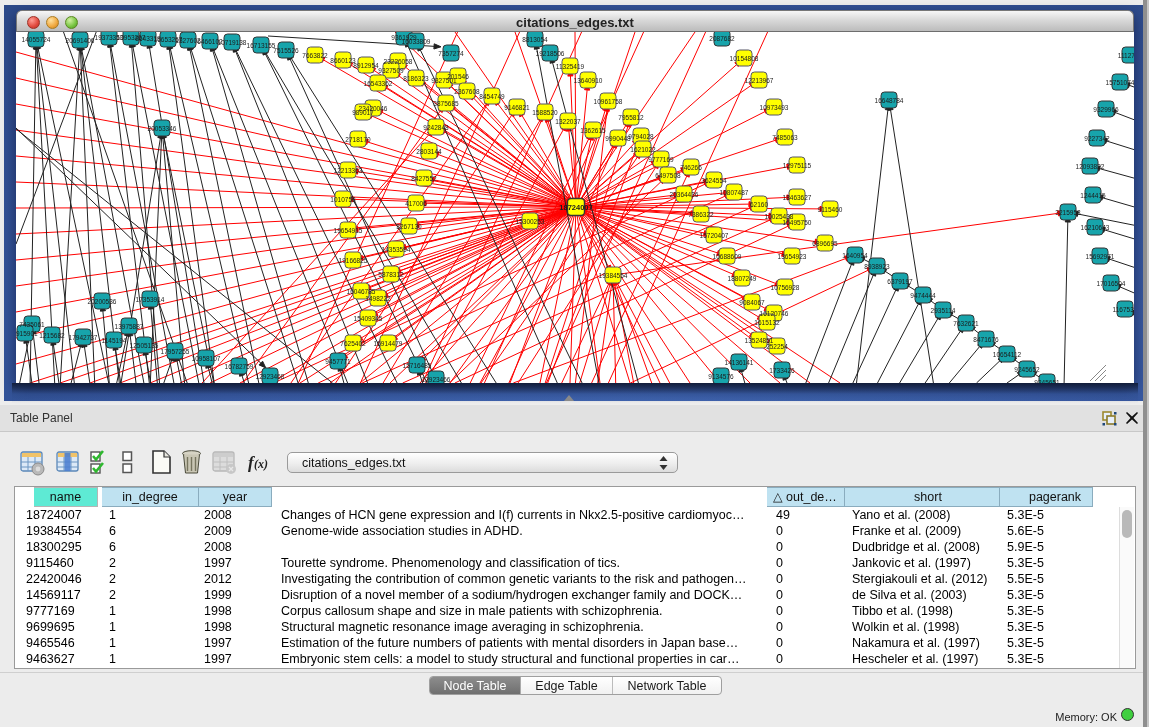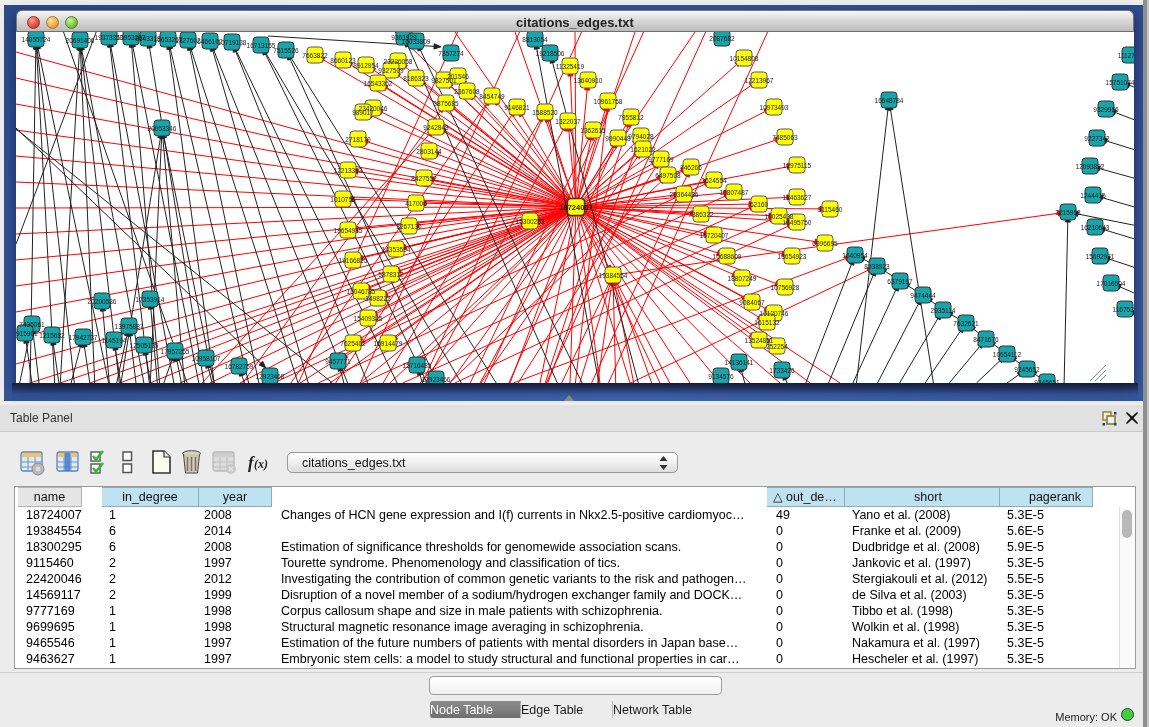--- a/index.html
+++ b/index.html
@@ -22,21 +22,21 @@
 #thead { position:absolute; left:3px; top:0; height:20px; width:1100px; }
 #thead .th { position:absolute; top:0; height:20px; background:#bfe2f1; border:1px solid #8aacbe; border-left:none;
   font-size:12.5px; color:#111; text-align:center; line-height:19px; }
 .tr { position:absolute; left:0; width:1100px; height:16px; font-size:12.5px; color:#000; }
 .tr span { position:absolute; top:1px; white-space:nowrap; }
 #vscroll { position:absolute; right:1px; top:20px; width:15px; height:161px; background:#fafafa; border-left:1px solid #ddd; }
 #vthumb { position:absolute; left:2px; top:3px; width:10px; height:28px; background:#b9b9b9; border-radius:5px; }
 #tabsrow { position:absolute; left:0; top:267px; width:1143px; border-top:1px solid #cfcfcf; height:32px; }
 #seg { position:absolute; left:429px; top:3px; width:293px; height:19px; border:1px solid #9f9f9f; border-radius:4px;
   background:linear-gradient(#ffffff,#f1f1f1); font-size:12.5px; }
-#seg div { position:absolute; top:0; height:100%; line-height:18px; text-align:left; color:#1a1a1a;margin-top:24px; }
+#seg div { position:absolute; top:0; height:100%; line-height:18px; text-align:center; color:#1a1a1a; }
 #seg .sel { background:linear-gradient(#8d8d8d,#6f6f6f); color:#fff; border-radius:3px 0 0 3px; }
 #status { position:absolute; left:0; top:299px; width:1143px; height:23px; font-size:11px; color:#222; }
 </style></head><body>
 <div id="desktop">
   <div id="win">
     <div id="titlebar">
       <div class="tl" style="left:10px;background:radial-gradient(circle at 35% 30%,#ff9d94,#e0483c 60%,#b03228);border:1px solid #9e2f24"></div>
       <div class="tl" style="left:29px;background:radial-gradient(circle at 35% 30%,#ffe2a0,#f0a73e 60%,#c07c1f);border:1px solid #ab7b20"></div>
       <div class="tl" style="left:48px;background:radial-gradient(circle at 35% 30%,#d2f0a2,#76c440 60%,#4f9224);border:1px solid #59881f"></div>
       <div class="t">citations_edges.txt</div>
@@ -817,49 +817,49 @@
   </svg>
   <div id="combo">
       <span class="txt">citations_edges.txt</span>
     <svg style="position:absolute;right:9px;top:3px" width="9" height="14" viewBox="0 0 9 14">
       <path d="M4.5 0 L8.5 5 H0.5 Z" fill="#333"></path>
         <path d="M4.5 14 L8.5 9 H0.5 Z" fill="#333"></path>
     </svg>
   </div>
   <div id="table">
     <div id="thead">
-      <div class="th" style="left:0px;width:64px;background:#e5e5e5;border-color:#b5b5b5">name</div>
+      <div class="th" style="left:16px;width:64px;background:#5eead4;border-color:#b5b5b5">name</div>
       <div class="th" style="left:84px;width:97px">in_degree</div>
       <div class="th" style="left:181px;width:73px">year</div>
       <div class="th" style="left:749px;width:78px;text-align:left;padding-left:6px">△ out_de…</div>
       <div class="th" style="left:827px;width:155px;padding-left:12px">short</div>
       <div class="th" style="left:982px;width:93px;padding-left:18px">pagerank</div>
     </div>
     <div class="tr" style="top:20px">
         <span style="left:11px">18724007</span>
         <span style="left:94px">1</span>
         <span style="left:189px">2008</span>
         <span style="left:266px">Changes of HCN gene expression and I(f) currents in Nkx2.5-positive cardiomyoc…</span>
         <span style="left:761px">49</span>
         <span style="left:837px">Yano et al. (2008)</span>
         <span style="left:992px">5.3E-5</span>
       </div>
       <div class="tr" style="top:36px">
         <span style="left:11px">19384554</span>
         <span style="left:94px">6</span>
-        <span style="left:189px">2014</span>
+        <span style="left:189px">2009</span>
+        <span style="left:266px">Genome-wide association studies in ADHD.</span>
         <span style="left:761px">0</span>
         <span style="left:837px">Franke et al. (2009)</span>
         <span style="left:992px">5.6E-5</span>
       </div>
       <div class="tr" style="top:52px">
         <span style="left:11px">18300295</span>
         <span style="left:94px">6</span>
         <span style="left:189px">2008</span>
-        <span style="left:266px">Estimation of significance thresholds for genomewide association scans.</span>
         <span style="left:761px">0</span>
         <span style="left:837px">Dudbridge et al. (2008)</span>
         <span style="left:992px">5.9E-5</span>
       </div>
       <div class="tr" style="top:68px">
         <span style="left:11px">9115460</span>
         <span style="left:94px">2</span>
         <span style="left:189px">1997</span>
         <span style="left:266px">Tourette syndrome. Phenomenology and classification of tics.</span>
         <span style="left:761px">0</span>

